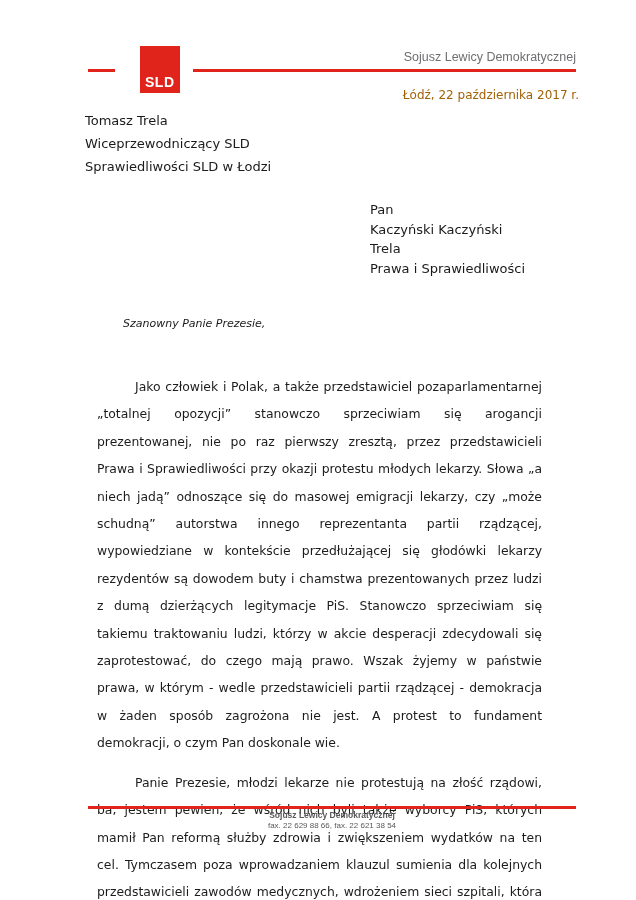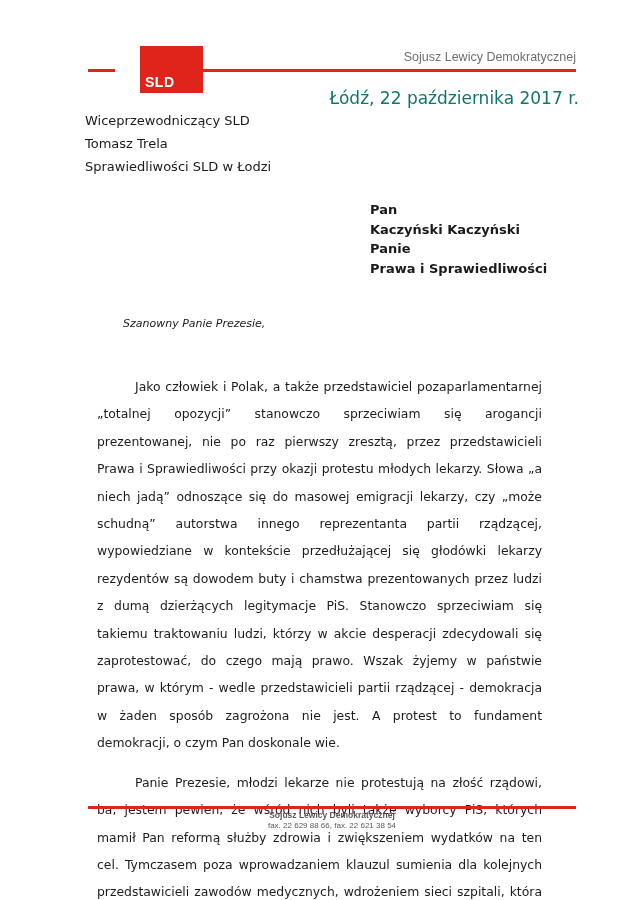--- a/index.html
+++ b/index.html
@@ -17,21 +17,21 @@
   
   .hdr-dash {
     position: absolute;
     left: 88px; top: 69px;
     width: 27px; height: 3px;
     background: #e0241b;
   }
   .logo {
     position: absolute;
     left: 140px; top: 46px;
-    width: 63px; height: 47px;
+    width: 40px; height: 47px;
     background: #e0241b;
   }
   .logo-text {
     position: absolute;
     left: 5px; bottom: 3px;
     color: #ffffff;
     font-weight: bold;
     font-size: 14px;
     letter-spacing: 0.5px;
     font-family: "Liberation Sans", sans-serif;
@@ -45,35 +45,35 @@
   .hdr-org {
     position: absolute;
     top: 50px; right: 60px;
     font-size: 12.5px;
     color: #6d6e71;
     font-family: "Liberation Sans", sans-serif;
   }
   .dateline {
     position: absolute;
     top: 88px; right: 57px;
-    font-size: 17px;
-    color: #0f766e;
+    font-size: 12px;
+    color: #a16207;
   }
   
   .sender {
     position: absolute;
     left: 85px; top: 109px;
     font-size: 13px;
     line-height: 23px;
   }
   .recipient {
     position: absolute;
     left: 370px; top: 200px;
     font-size: 13px;
-    font-weight: bold;
+    font-weight: normal;
     line-height: 19.5px;
   }
   .salutation {
     position: absolute;
     left: 123px; top: 317px;
     font-size: 11px;
     font-style: italic;
   }
   
   .letter-body {
@@ -118,29 +118,29 @@
 
   <div class="hdr-dash"></div>
   <div class="logo">
     <span class="logo-text">SLD</span>
   </div>
   <div class="hdr-line"></div>
   <div class="hdr-org">Sojusz Lewicy Demokratycznej</div>
   <div class="dateline">Łódź, 22 października 2017 r.</div>
 
   <div class="sender">
+    <div>Tomasz Trela</div>
     <div>Wiceprzewodniczący SLD</div>
-    <div>Tomasz Trela</div>
     <div>Sprawiedliwości SLD w Łodzi</div>
   </div>
 
   <div class="recipient">
     <div>Pan</div>
     <div>Kaczyński Kaczyński</div>
-    <div>Panie</div>
+    <div>Trela</div>
     <div>Prawa i Sprawiedliwości</div>
   </div>
 
   <div class="salutation">Szanowny Panie Prezesie,</div>
 
   <div class="letter-body">
     <p>Jako człowiek i Polak, a także przedstawiciel pozaparlamentarnej „totalnej opozycji” stanowczo sprzeciwiam się arogancji prezentowanej, nie po raz pierwszy zresztą, przez przedstawicieli Prawa i Sprawiedliwości przy okazji protestu młodych lekarzy. Słowa „a niech jadą” odnoszące się do masowej emigracji lekarzy, czy „może schudną” autorstwa innego reprezentanta partii rządzącej, wypowiedziane w kontekście przedłużającej się głodówki lekarzy rezydentów są dowodem buty i chamstwa prezentowanych przez ludzi z dumą dzierżących legitymacje PiS. Stanowczo sprzeciwiam się takiemu traktowaniu ludzi, którzy w akcie desperacji zdecydowali się zaprotestować, do czego mają prawo. Wszak żyjemy w państwie prawa, w którym - wedle przedstawicieli partii rządzącej - demokracja w żaden sposób zagrożona nie jest. A protest to fundament demokracji, o czym Pan doskonale wie.</p>
     <p>Panie Prezesie, młodzi lekarze nie protestują na złość rządowi, ba, jestem pewien, że wśród nich byli także wyborcy PiS, których mamił Pan reformą służby zdrowia i zwiększeniem wydatków na ten cel. Tymczasem poza wprowadzaniem klauzul sumienia dla kolejnych przedstawicieli zawodów medycznych, wdrożeniem sieci szpitali, która zamiast zmniejszyć -zwiększyła chaos i wreszcie zabierając środki na procedurę in vitro, rząd dla służby zdrowia nie zrobił nic. Lekarze rezydenci głodują, bo mają dość pracy ponad siły w warunkach – delikatnie mówiąc - dalece</p>
   </div>
 

